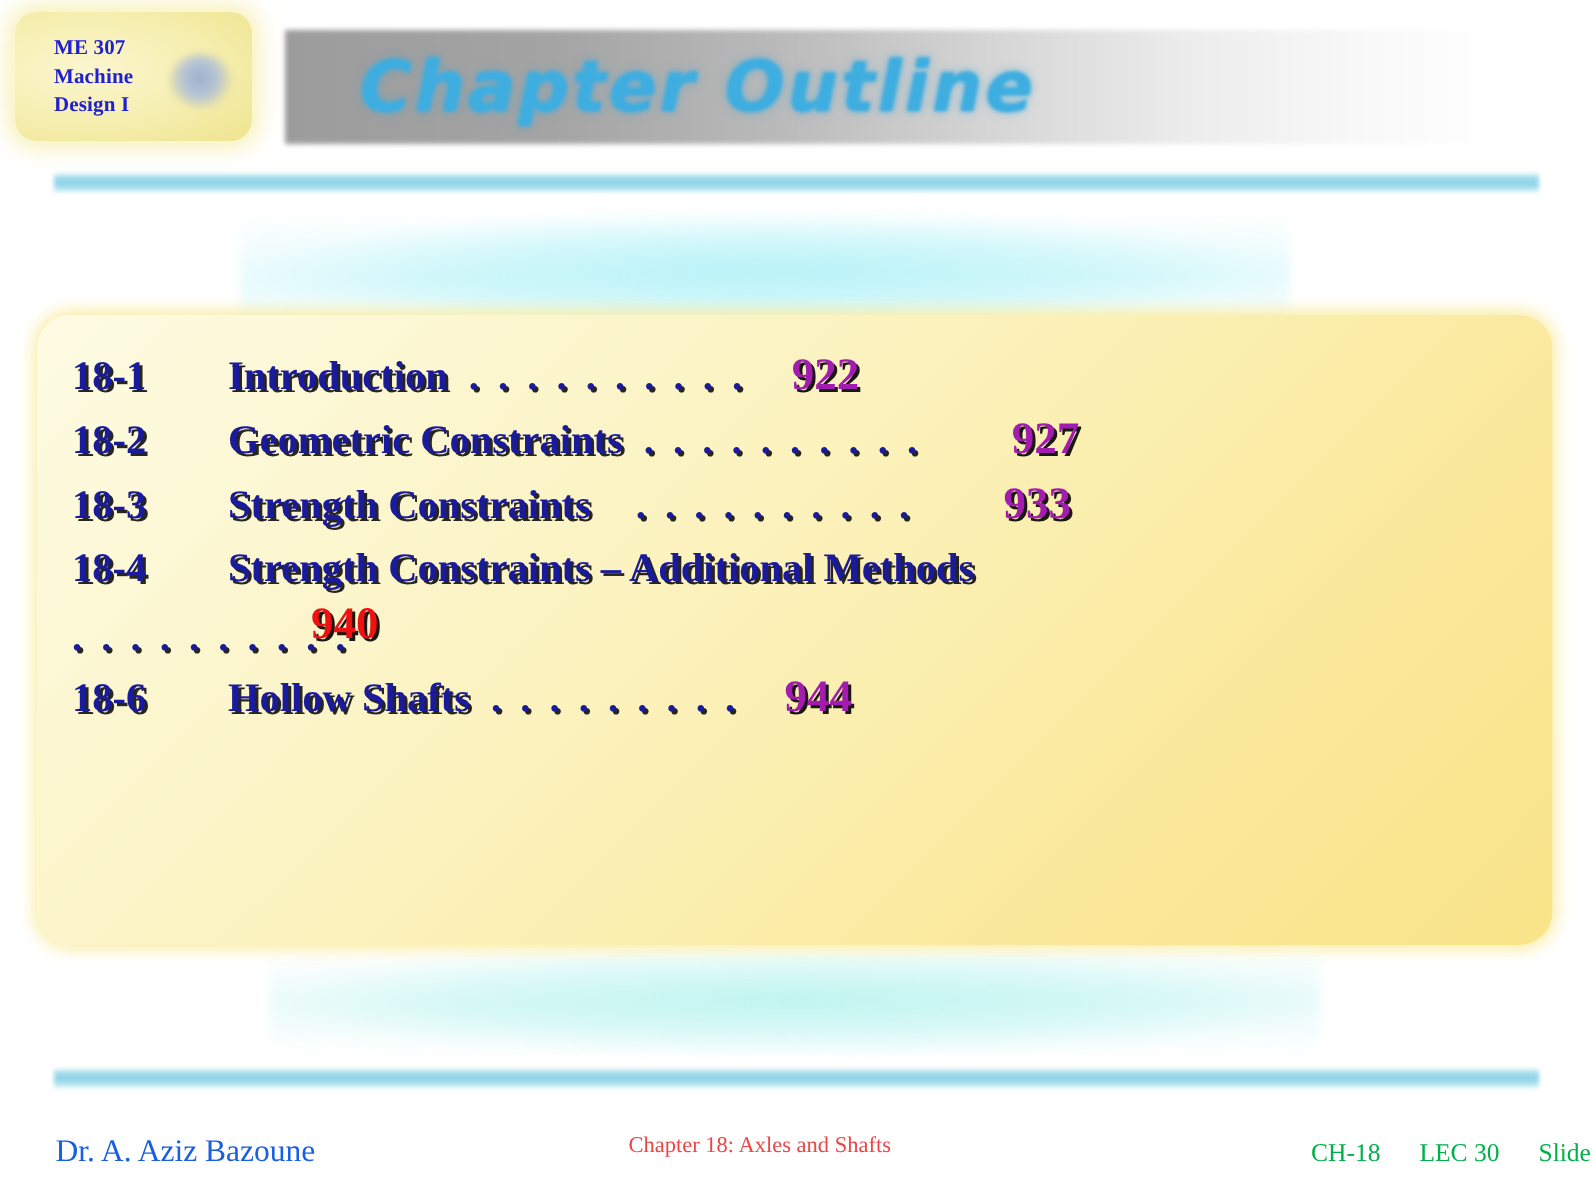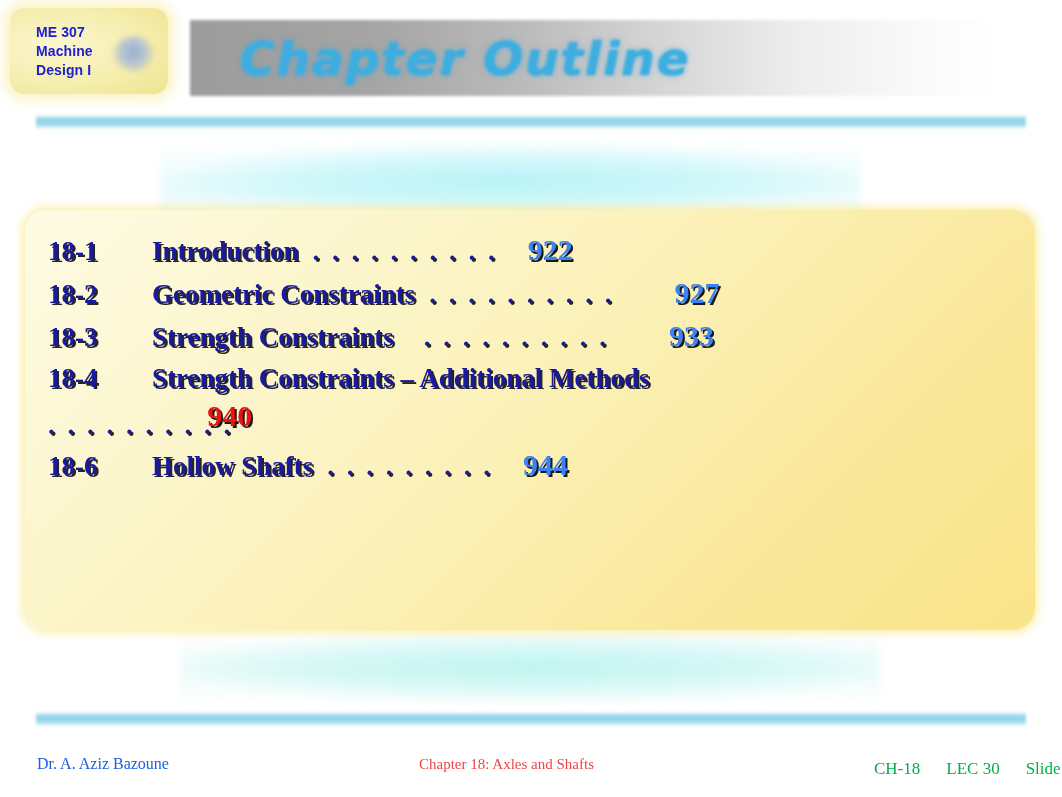--- a/index.html
+++ b/index.html
@@ -70,21 +70,21 @@
     border-radius: 14px;
     background: radial-gradient(ellipse at 30% 45%, #fbf6cf 0%, #f5eeae 55%, #efe48f 100%);
     box-shadow: 0 0 14px 5px rgba(247,240,176,0.85);
     filter: blur(0.5px);
   }
   .course-badge-text {
     position: absolute;
     left: 36px;
     top: 23px;
     width: 90px;
-    font-family: Liberation Sans, sans-serif;
+    font-family: Liberation Serif, serif;
     font-size: 14px;
     font-weight: bold;
     color: #2020cf;
     line-height: 19px;
     letter-spacing: 0.1px;
   }
   .course-badge-logo {
     position: absolute;
     left: 113px;
     top: 36px;
@@ -180,21 +180,21 @@
   }
   .row-title {
     color: #1a1a9c;
   }
   .row-dots {
     color: #1a1a9c;
     letter-spacing: 3px;
     font-size: 27px;
   }
   .row-page {
-    color: #3b82f6;
+    color: #a21caf;
     font-size: 30px;
     font-weight: bold;
     text-shadow: 2px 2px 0 rgba(0,0,0,0.9);
   }
   .gap-sm { display: inline-block; width: 14px; }
   .gap-md { display: inline-block; width: 30px; }
   .gap-lg { display: inline-block; width: 60px; }
 
   
   .outline-row.wrap-row {
@@ -215,21 +215,21 @@
     position: relative;
     left: -26px;
     top: -6px;
   }
 
   
   .footer-author {
     position: absolute;
     left: 37px;
     top: 755px;
-    font-size: 16px;
+    font-size: 21px;
     color: #1a5fe0;
   }
   .footer-center {
     position: absolute;
     left: 419px;
     top: 756px;
     font-size: 15px;
     color: #ef4444;
   }
   .footer-right {

